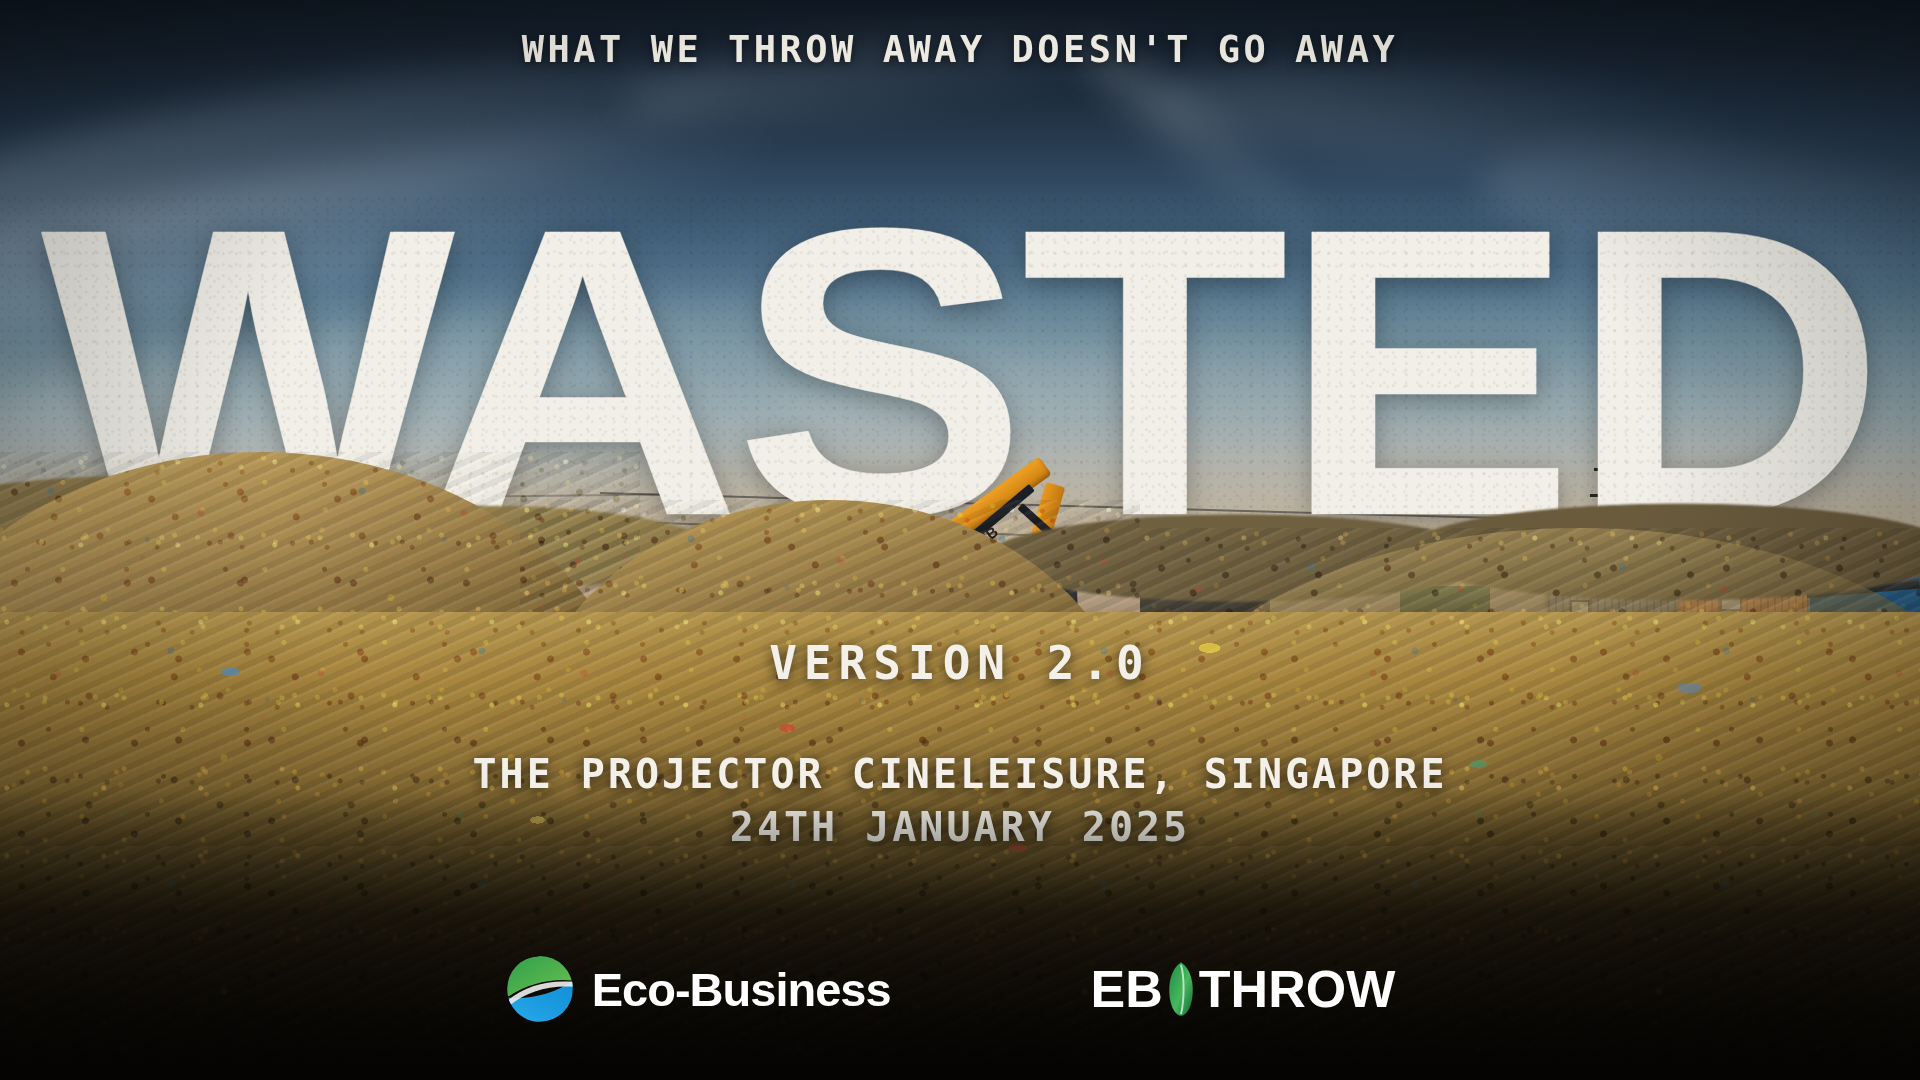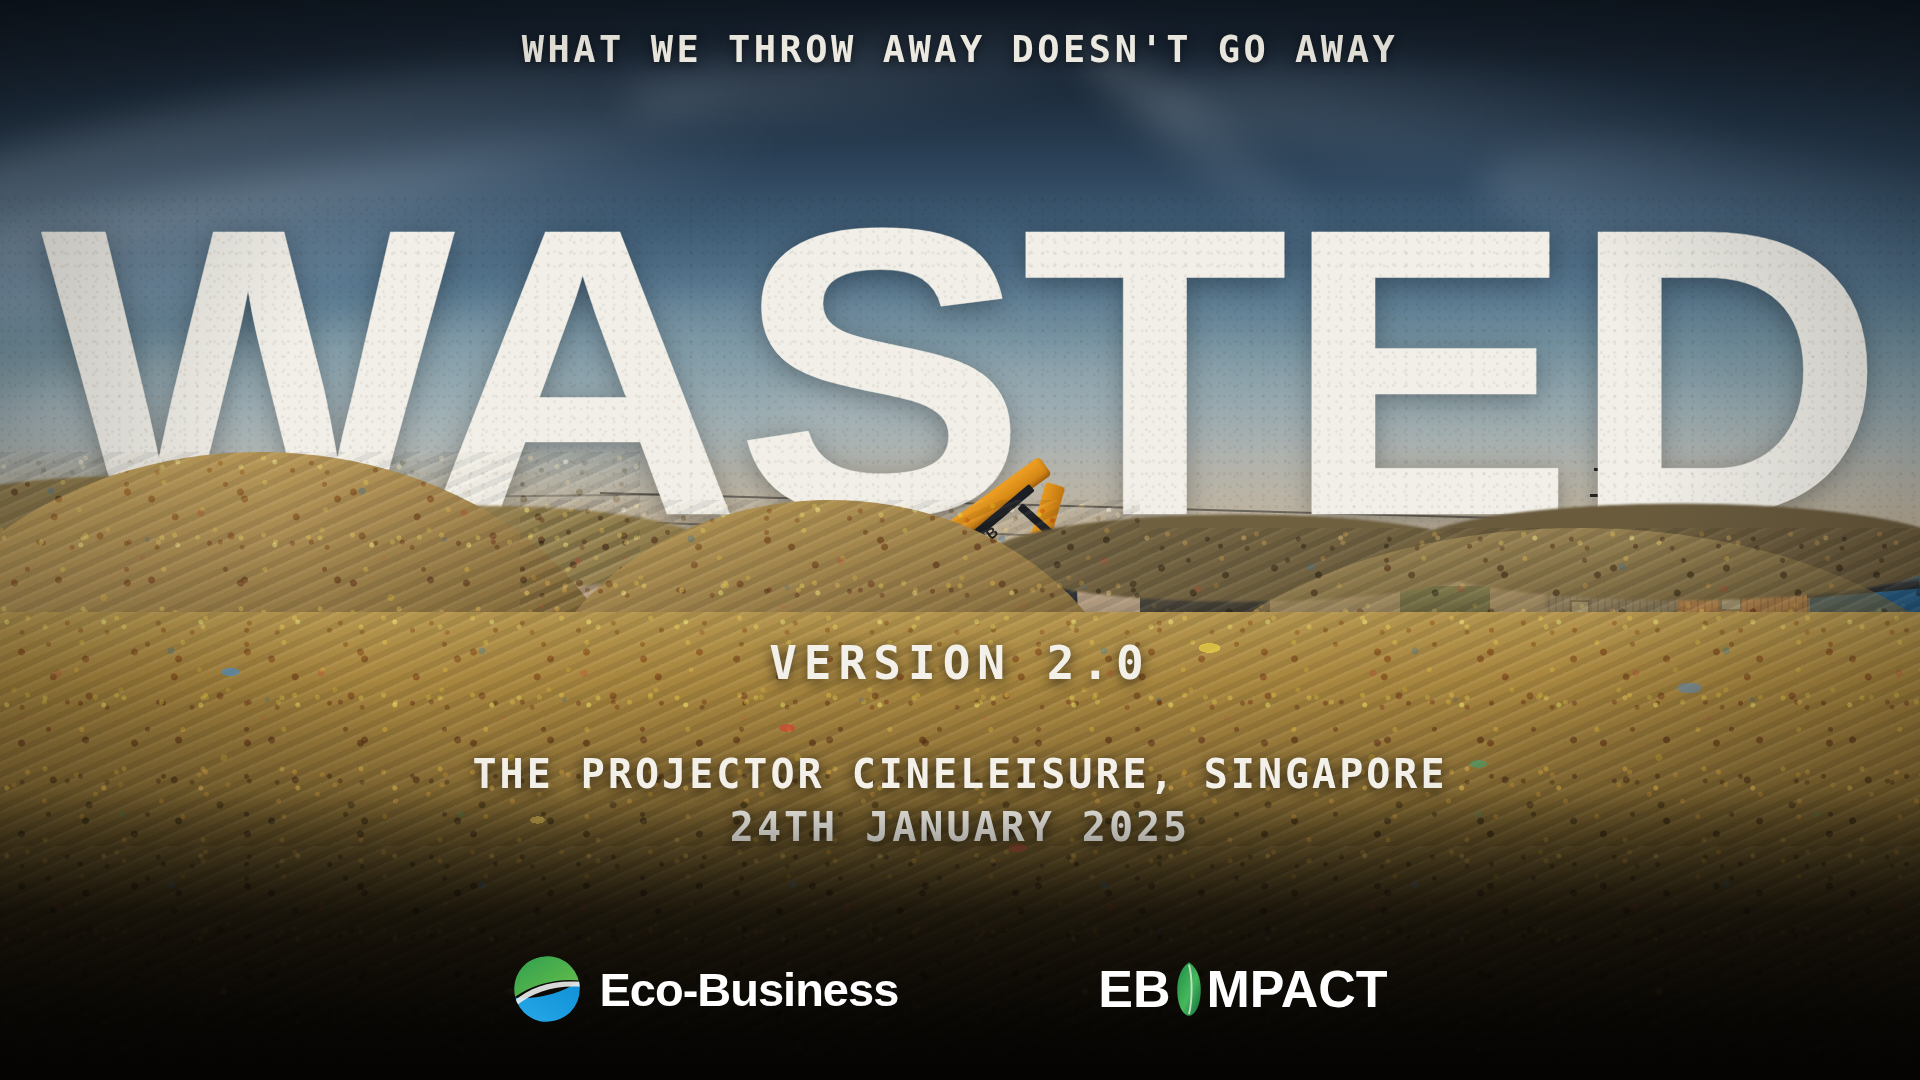--- a/index.html
+++ b/index.html
@@ -528,18 +528,18 @@
             <linearGradient id="gLeaf" x1="0" y1="0" x2="1" y2="1">
               <stop offset="0%" stop-color="#1f8a46"></stop>
               <stop offset="55%" stop-color="#46b85c"></stop>
               <stop offset="100%" stop-color="#0d6b3a"></stop>
             </linearGradient>
           </defs>
           <path d="M15 1 C27 9 30 26 28 42 C26 55 21 62 15 63 C9 62 4 55 2 42 C0 26 3 9 15 1 Z" fill="url(#gLeaf)"></path>
           <path d="M15 4 C19 18 19 44 15 61" stroke="#d8ead8" stroke-width="2.2" fill="none" opacity=".85"></path>
         </svg>
       </span>
-      <span>MPACT</span>
+      <span>THROW</span>
     </div>
 
   </div>
 
 </div>
 
 </body></html>

